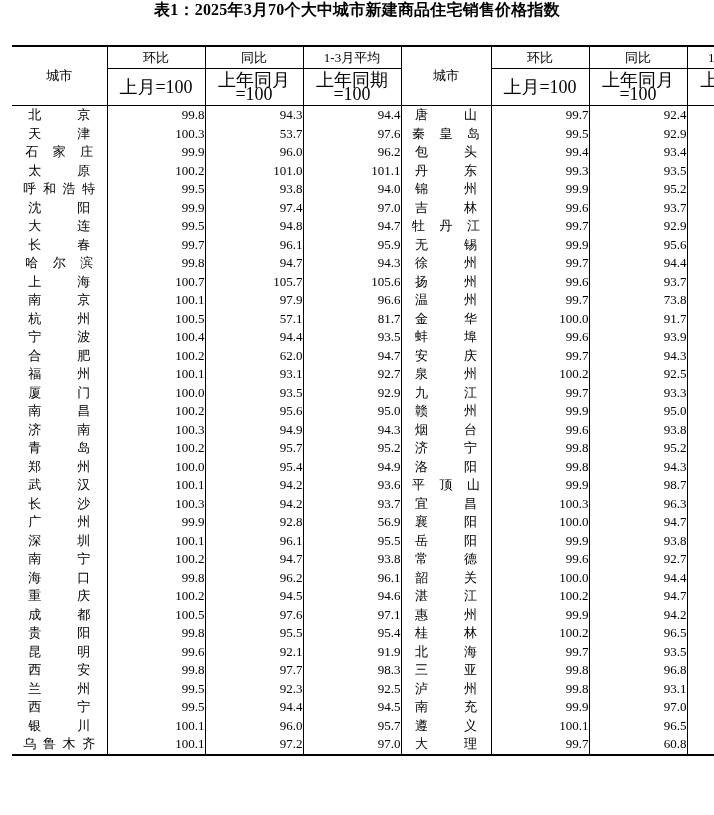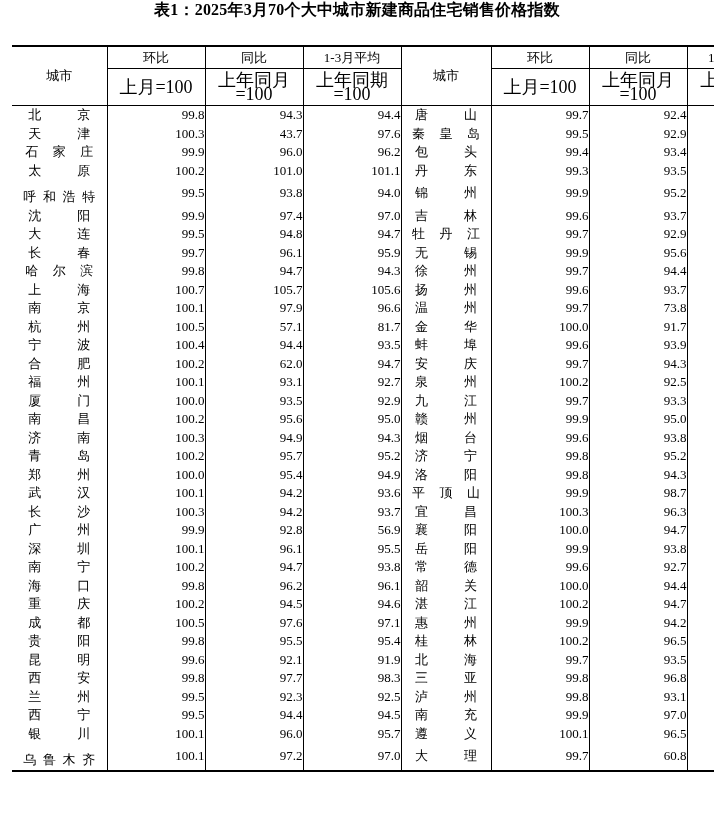--- a/index.html
+++ b/index.html
@@ -99,21 +99,21 @@
     white-space: nowrap;
   }
   td.city .nm {
     display: inline-block;
     text-align: justify;
     text-align-last: justify;
   }
   
   td.city .nm.len2 { width: 62px; }
   td.city .nm.len3 { width: 68px; }
-  td.city .nm.len4 { width: 72px; margin-top: 8px; }
+  td.city .nm.len4 { width: 72px; }
 
   td.num {
     height: 18.5px;
     line-height: 18.5px;
     text-align: right;
     padding-right: 11px;
     font-size: 13px;
     white-space: nowrap;
   }
 </style>
@@ -179,21 +179,21 @@
             <td class="num">94.3</td>
             <td class="num">94.4</td>
             <td class="city"><span class="nm len2">唐山</span></td>
             <td class="num">99.7</td>
             <td class="num">92.4</td>
             <td class="num">92.4</td>
           </tr>
           <tr>
             <td class="city"><span class="nm len2">天津</span></td>
             <td class="num">100.3</td>
-            <td class="num">43.7</td>
+            <td class="num">53.7</td>
             <td class="num">97.6</td>
             <td class="city"><span class="nm len3">秦皇岛</span></td>
             <td class="num">99.5</td>
             <td class="num">92.9</td>
             <td class="num">92.8</td>
           </tr>
           <tr>
             <td class="city"><span class="nm len3">石家庄</span></td>
             <td class="num">99.9</td>
             <td class="num">96.0</td>

